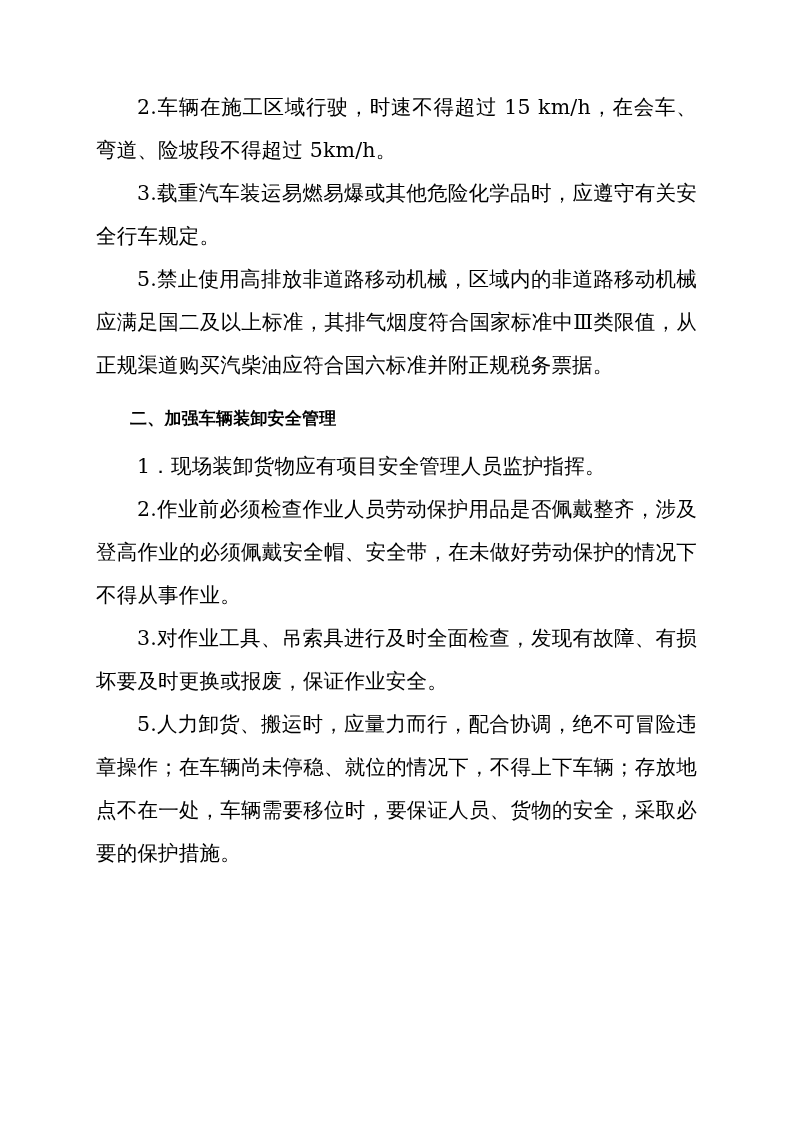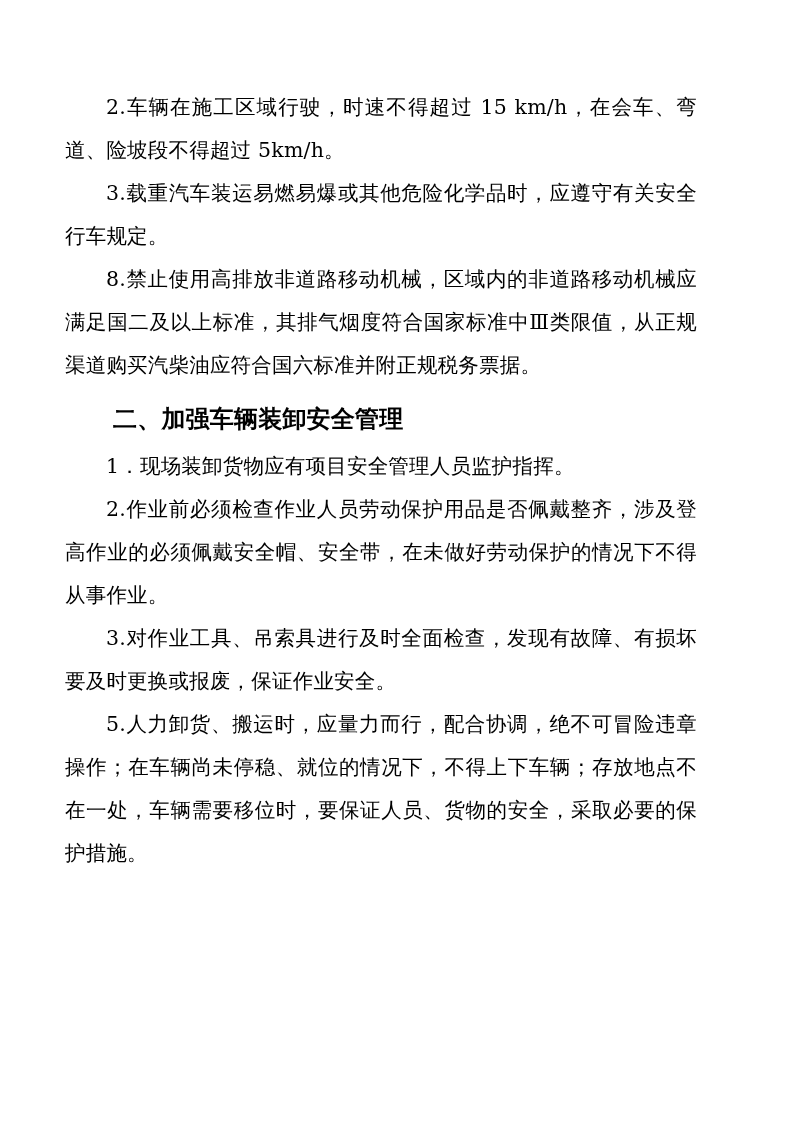--- a/index.html
+++ b/index.html
@@ -11,57 +11,57 @@
     width: 793px;
     height: 1122px;
     font-family: "DejaVu Serif", serif;
     color: #000000;
   }
   .page {
     position: relative;
     width: 793px;
     height: 1122px;
     box-sizing: border-box;
-    padding: 86px 96px 60px 65px;
+    padding: 86px 96px 60px 96px;
     background: #ffffff;
   }
   .doc-body {
     font-size: 20.5px;
     line-height: 43px;
     text-align: justify;
     text-justify: inter-ideograph;
     letter-spacing: 0.2px;
   }
   .para {
     margin: 0;
     text-indent: 2em;
     text-align: justify;
     text-justify: inter-ideograph;
   }
   .heading {
     margin: 0;
     text-indent: 2em;
     font-weight: bold;
     font-family: Liberation Serif, serif;
-    font-size: 24px;
+    font-size: 17px;
     line-height: 52px;
   }
   .spacer-before-heading {
     height: 6px;
   }
 </style>
 </head>
 <body>
 
 <div class="page">
   <div class="doc-body">
 
     <p class="para">2.车辆在施工区域行驶，时速不得超过 15 km/h，在会车、弯道、险坡段不得超过 5km/h。</p>
     <p class="para">3.载重汽车装运易燃易爆或其他危险化学品时，应遵守有关安全行车规定。</p>
-    <p class="para">8.禁止使用高排放非道路移动机械，区域内的非道路移动机械应满足国二及以上标准，其排气烟度符合国家标准中Ⅲ类限值，从正规渠道购买汽柴油应符合国六标准并附正规税务票据。</p>
+    <p class="para">5.禁止使用高排放非道路移动机械，区域内的非道路移动机械应满足国二及以上标准，其排气烟度符合国家标准中Ⅲ类限值，从正规渠道购买汽柴油应符合国六标准并附正规税务票据。</p>
 
     <div class="spacer-before-heading"></div>
     <p class="heading">二、加强车辆装卸安全管理</p>
 
     <p class="para">1．现场装卸货物应有项目安全管理人员监护指挥。</p>
     <p class="para">2.作业前必须检查作业人员劳动保护用品是否佩戴整齐，涉及登高作业的必须佩戴安全帽、安全带，在未做好劳动保护的情况下不得从事作业。</p>
     <p class="para">3.对作业工具、吊索具进行及时全面检查，发现有故障、有损坏要及时更换或报废，保证作业安全。</p>
     <p class="para">5.人力卸货、搬运时，应量力而行，配合协调，绝不可冒险违章操作；在车辆尚未停稳、就位的情况下，不得上下车辆；存放地点不在一处，车辆需要移位时，要保证人员、货物的安全，采取必要的保护措施。</p>
 
   </div>

